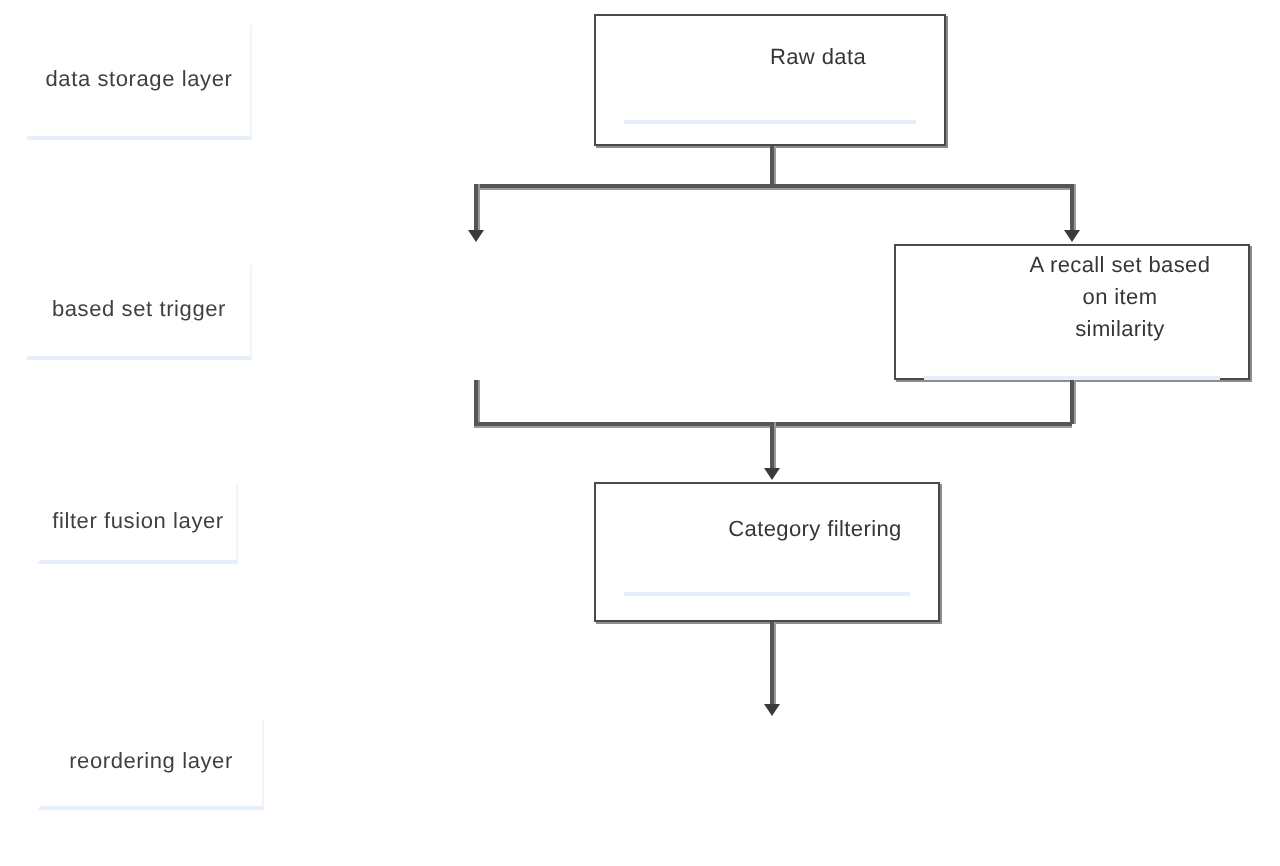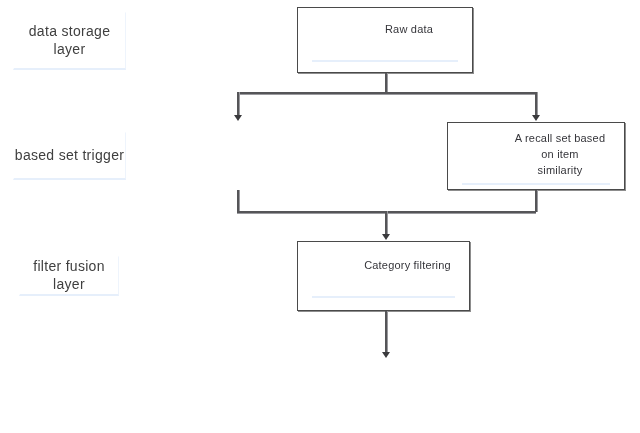--- a/index.html
+++ b/index.html
@@ -24,21 +24,21 @@
     position: absolute;
     background: #ffffff;
     border: 1px solid #ffffff;
     border-right: 1px solid #eef4fc;
     border-bottom: 2px solid #e6effb;
     box-sizing: border-box;
     display: flex;
     align-items: center;
     justify-content: center;
     color: #3f3f3f;
-    font-size: 14px;
+    font-size: 11px;
     letter-spacing: 0.3px;
     text-align: center;
     line-height: 1.25;
   }
 
   
   .node {
     position: absolute;
     box-sizing: border-box;
     background: #ffffff;
@@ -97,34 +97,37 @@
 <div id="canvas">
 
   <div class="layer-label" style="left:13px; top:12px; width:113px; height:58px;">
     <span>data storage layer</span>
   </div>
 
   <div class="layer-label" style="left:13px; top:132px; width:113px; height:48px;">
     <span>based set trigger</span>
   </div>
 
-  <div class="layer-label" style="left:19px; top:256px; width:100px; height:40px;">
+  <div class="layer-label" style="left:19px; top:242px; width:100px; height:40px;">
     <span>filter fusion layer</span>
   </div>
 
+  <div class="layer-label" style="left:19px; top:360px; width:113px; height:45px;">
+    <span>reordering layer</span>
+  </div>
 
   <div class="node" style="left:297px; top:7px; width:176px; height:66px;">
     <div class="node-inner">
       <span class="node-text">Raw data</span>
     </div>
   </div>
 
 
   <div class="node" style="left:447px; top:122px; width:178px; height:68px;">
-    <div class="node-inner" style="padding-bottom:4px;">
+    <div class="node-inner" style="padding-bottom:14px;">
       <span class="node-text">A recall set based on item
 similarity</span>
     </div>
   </div>
 
   <div class="node" style="left:297px; top:241px; width:173px; height:70px;">
     <div class="node-inner">
       <span class="node-text">Category filtering</span>
     </div>
   </div>

